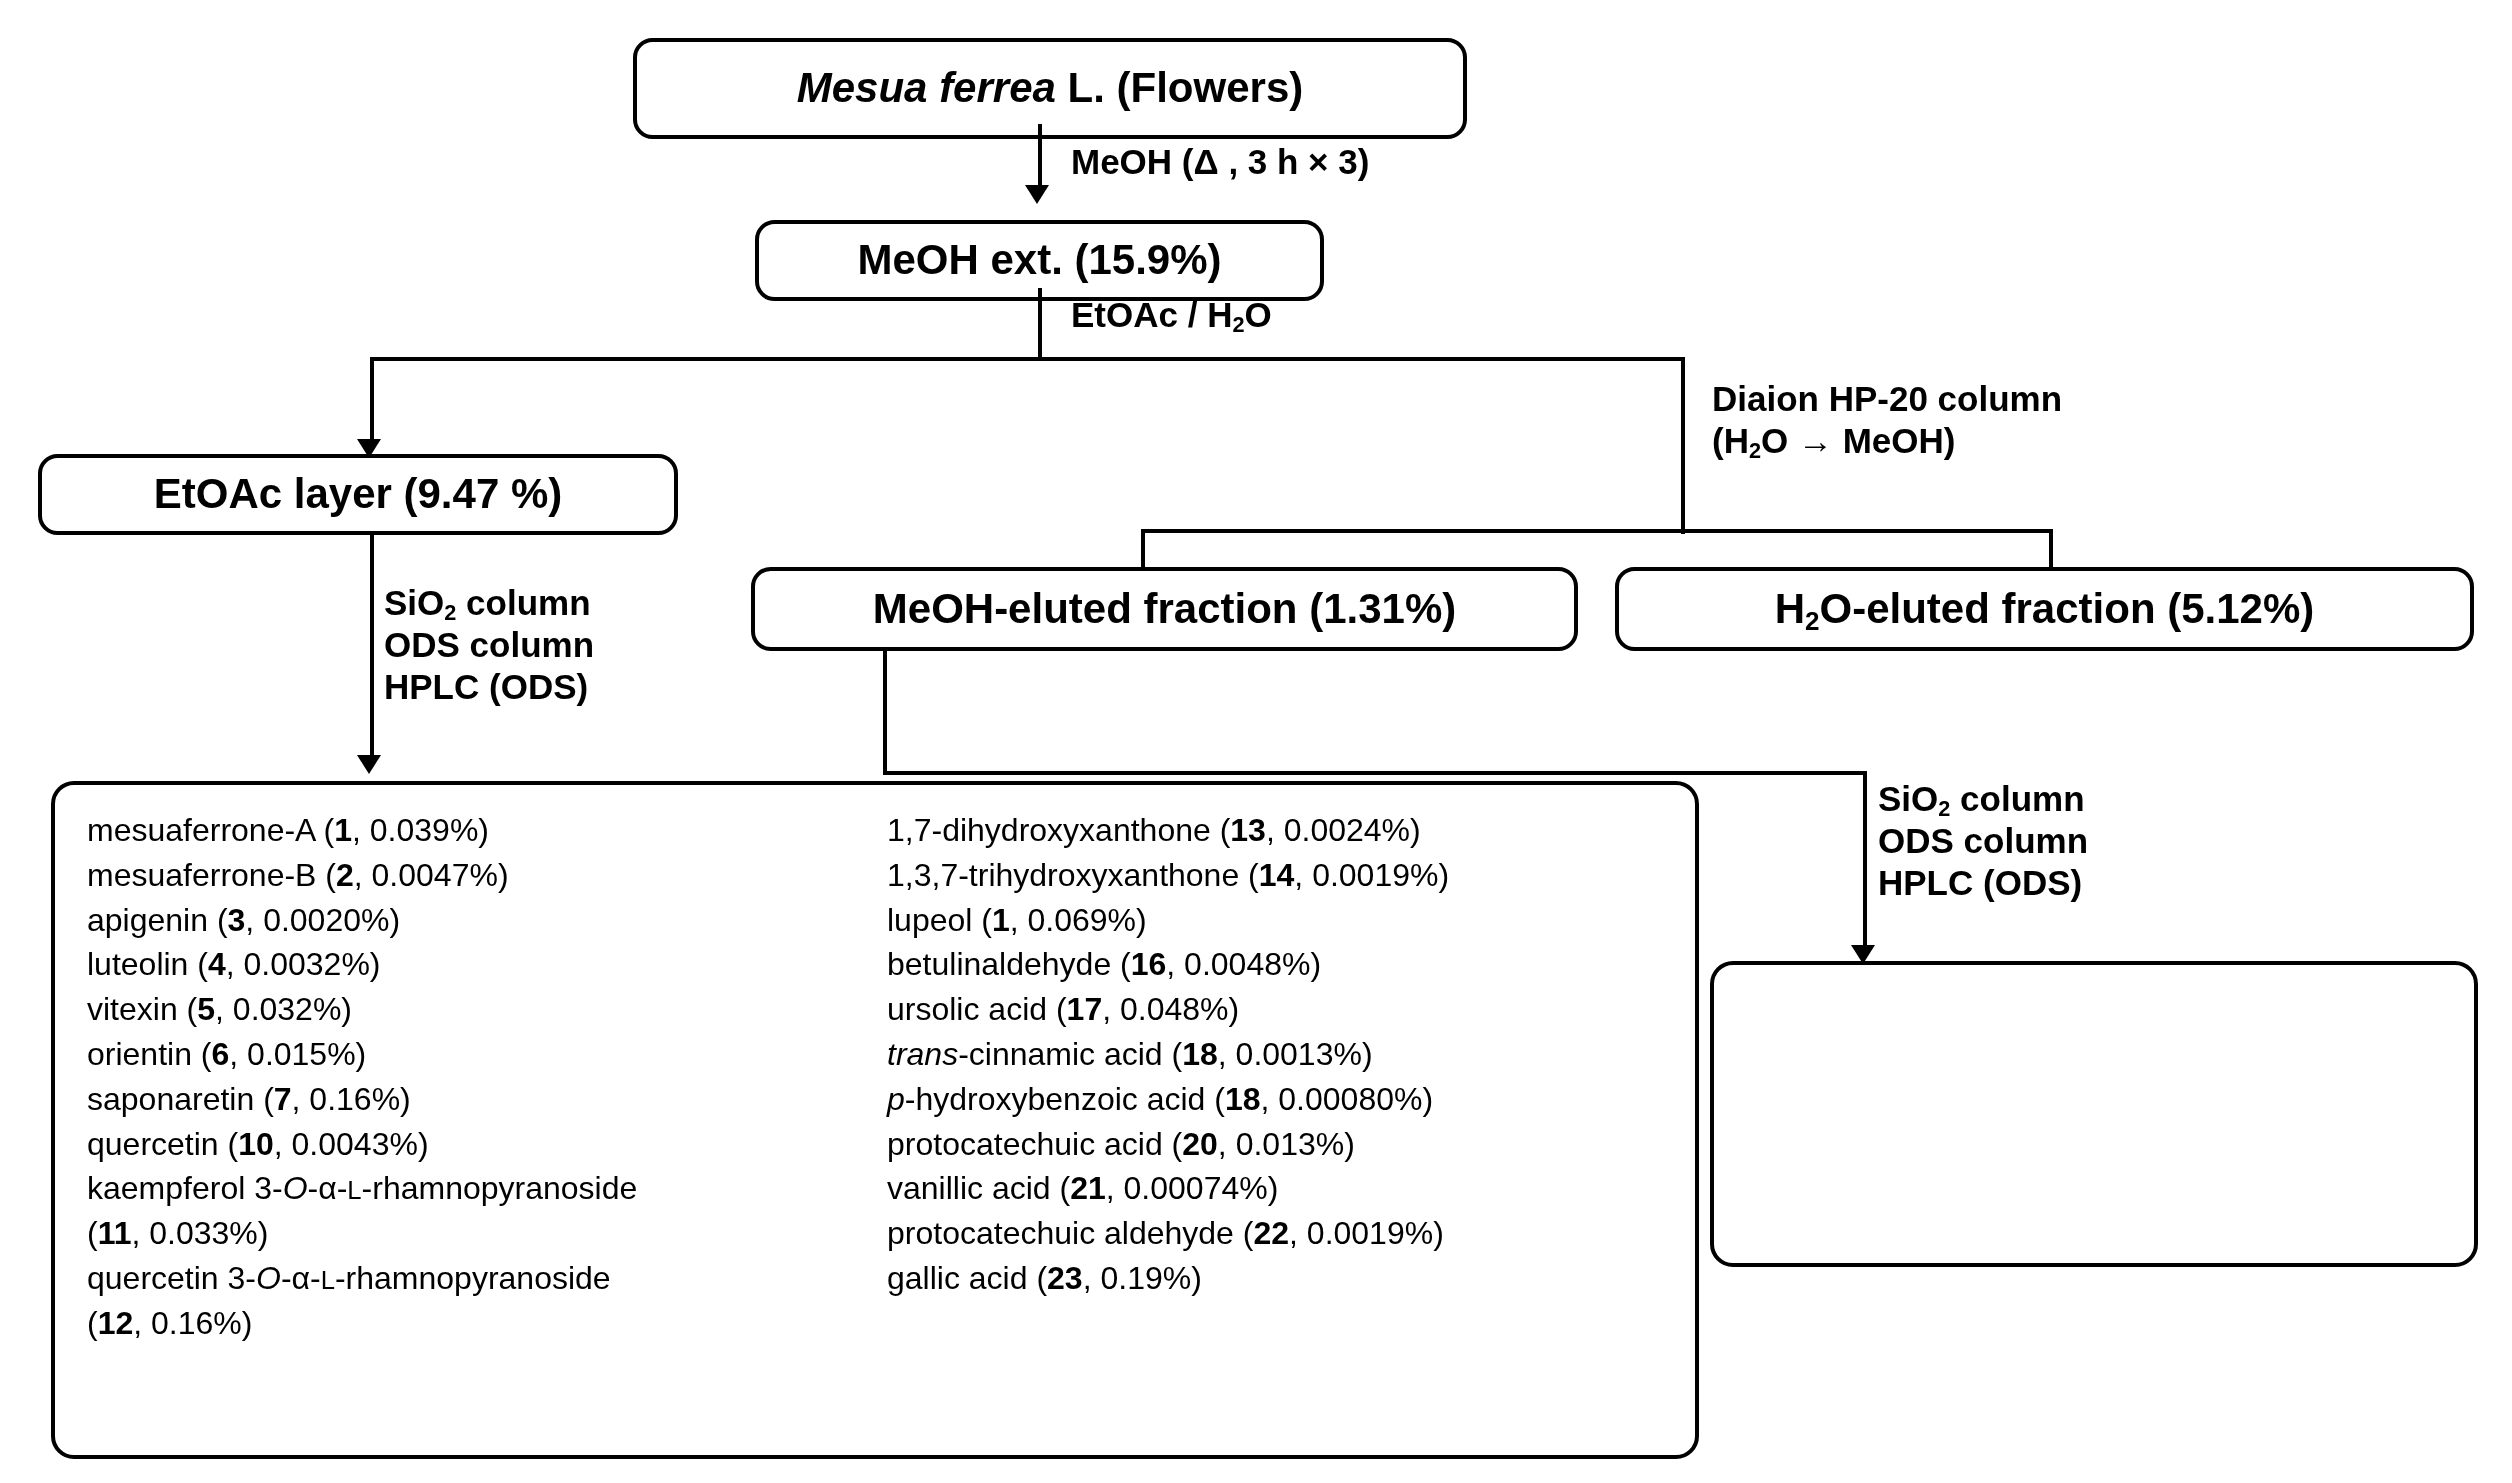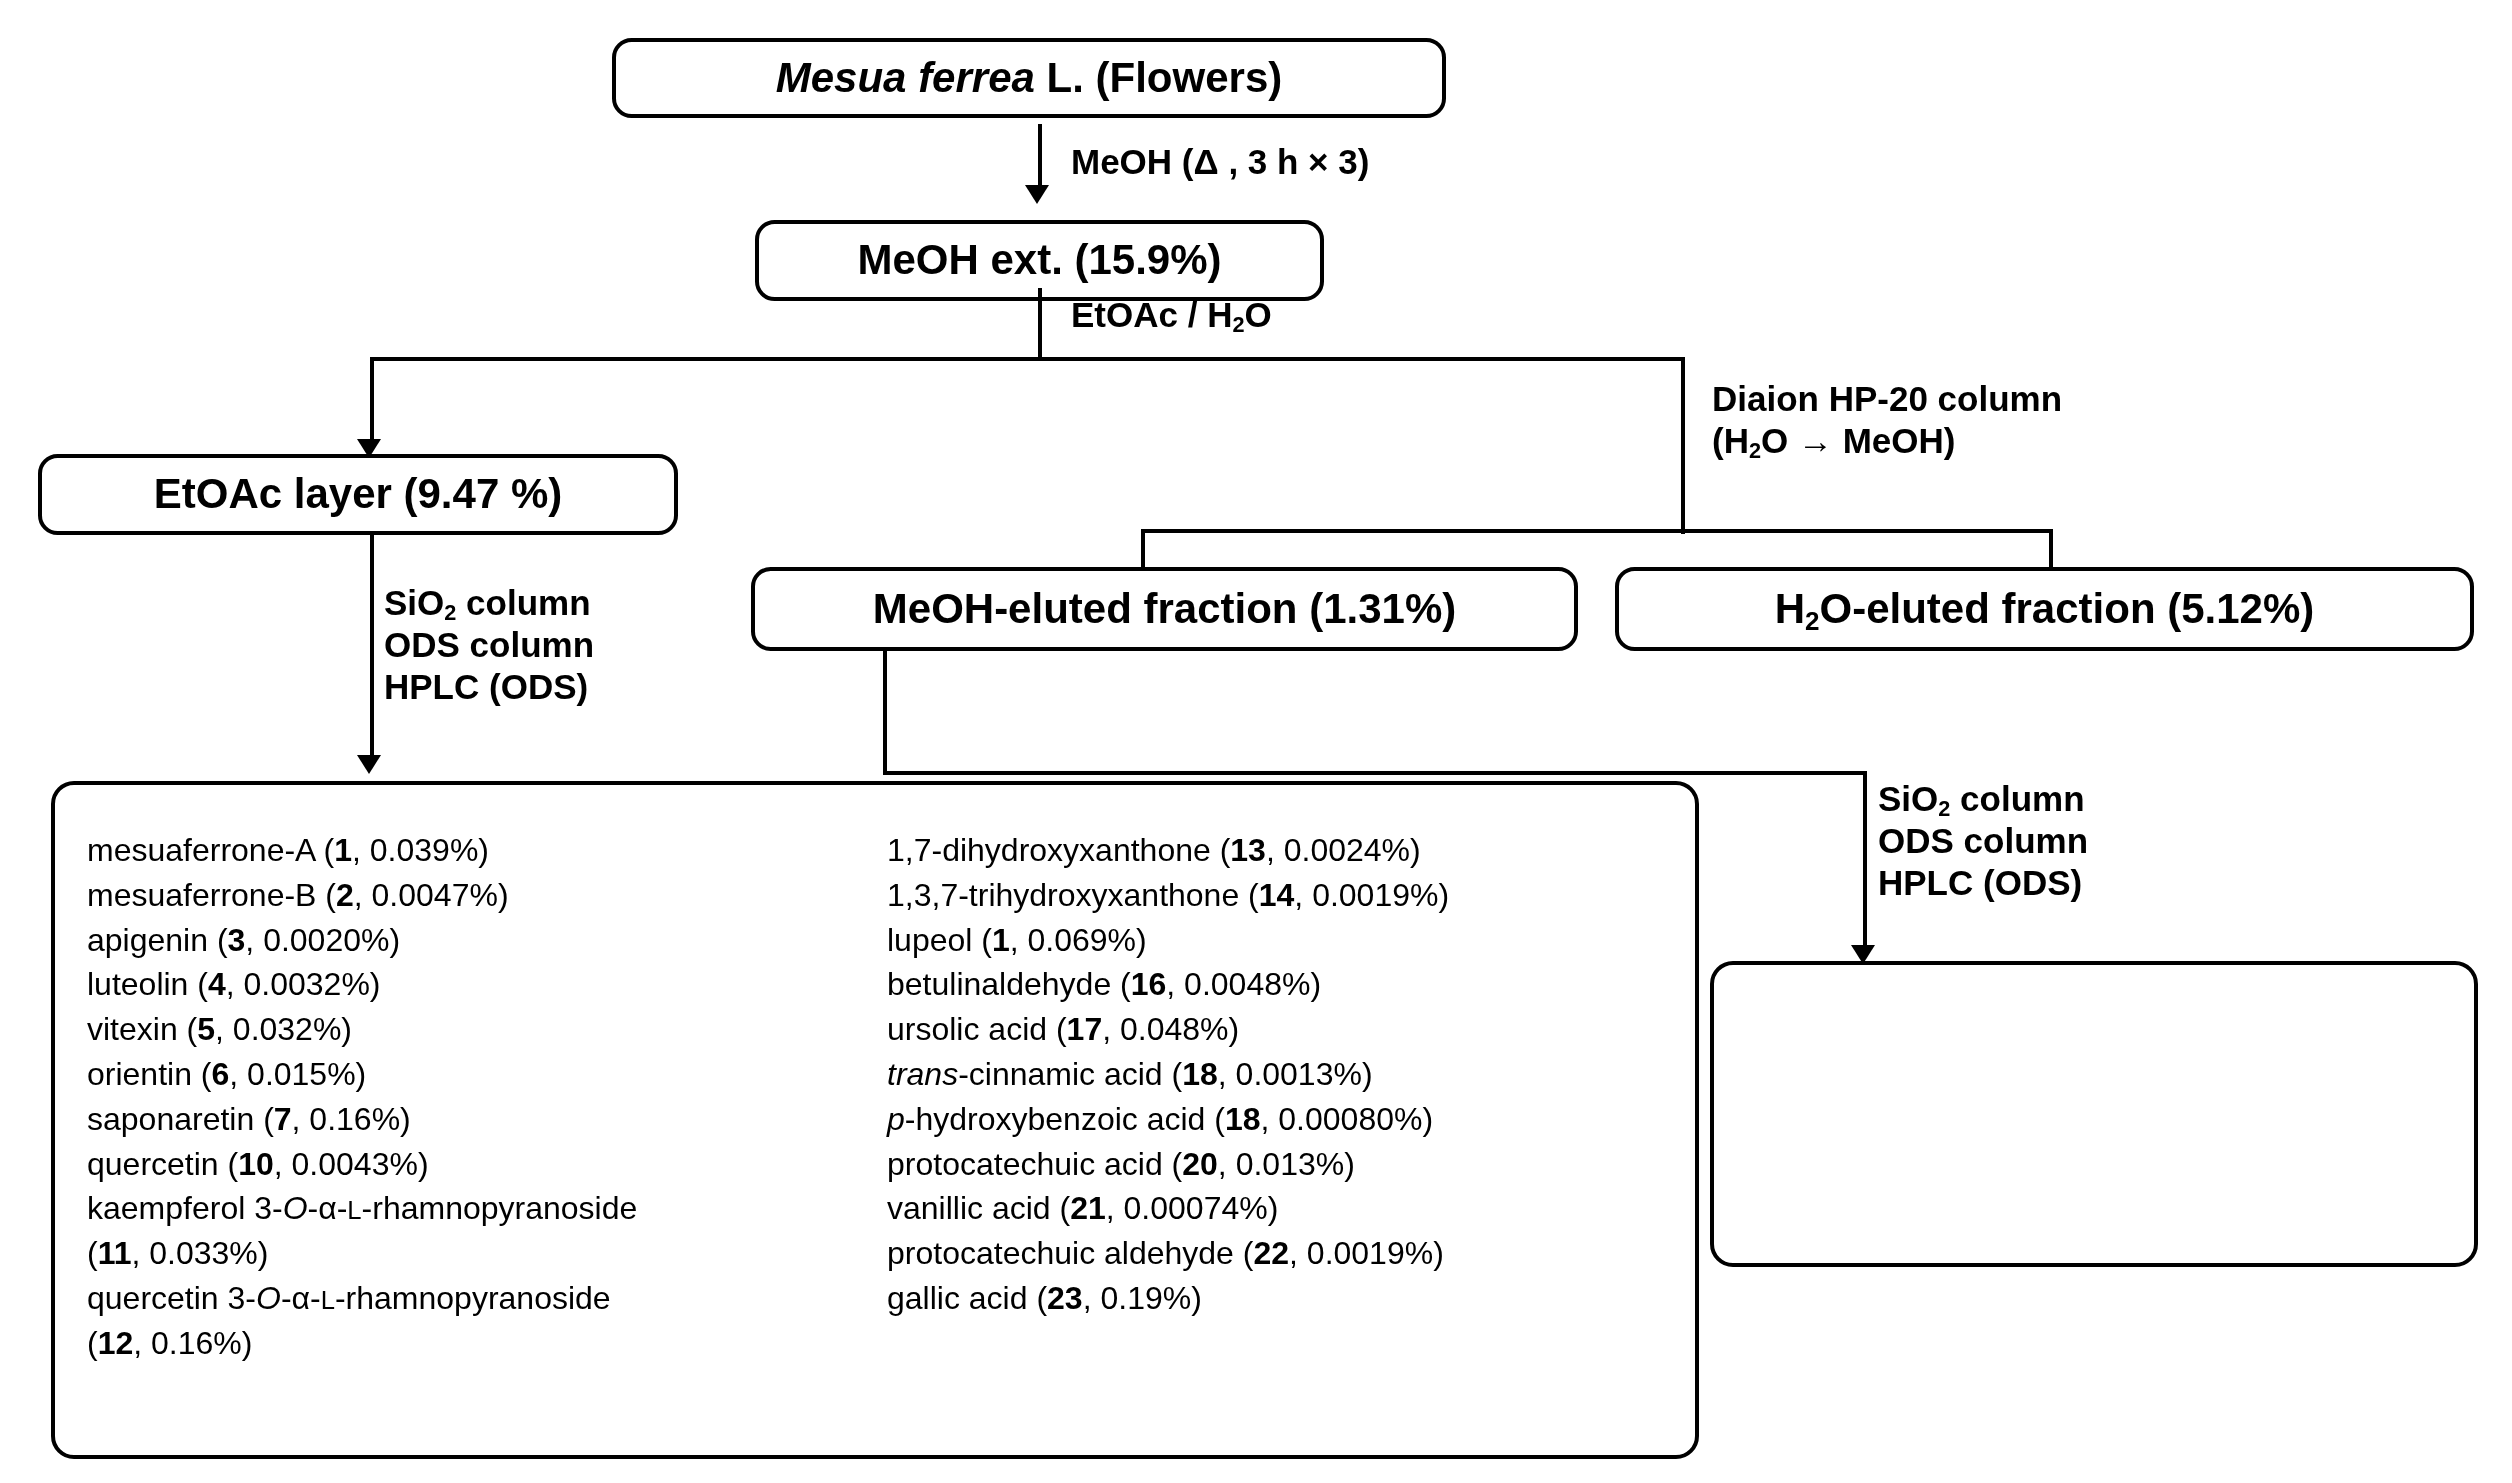--- a/index.html
+++ b/index.html
@@ -57,40 +57,39 @@
   .listbox{
     position:absolute;
     box-sizing:border-box;
     border:4px solid #000;
     border-radius:23px;
     background:#fff;
   }
   .listcols{
     position:absolute;
     display:flex;
-    margin-top:20px;
   }
   .col{display:flex;flex-direction:column;}
   .cmp{
     font-weight:normal;
     white-space:nowrap;
   }
   .cmp b{font-weight:bold;}
   .cmp i{font-style:italic;}
   .sc{font-size:0.80em;}
   sub{font-size:0.62em;line-height:0;vertical-align:-0.25em;}
 
   .nowrapcol .cmp{white-space:nowrap;}
 </style>
 </head>
 <body>
 
 <div id="stage">
 
-  <div class="box" style="left:612px;top:38px;width:834px;height:80px;">
+  <div class="box" style="left:633px;top:38px;width:834px;height:101px;">
     <span class="boxlabel" style="font-size:42px;">
       <i>Mesua ferrea</i><span> L. (Flowers)</span>
     </span>
   </div>
 
   <div class="vline" style="left:1038px;top:124px;height:65px;"></div>
   <div class="arrowhead" style="left:1025px;top:185px;"></div>
   <div class="edgelabel" style="left:1071px;top:141px;font-size:35px;">
     <span class="ln">MeOH (Δ , 3 h × 3)</span>
   </div>

